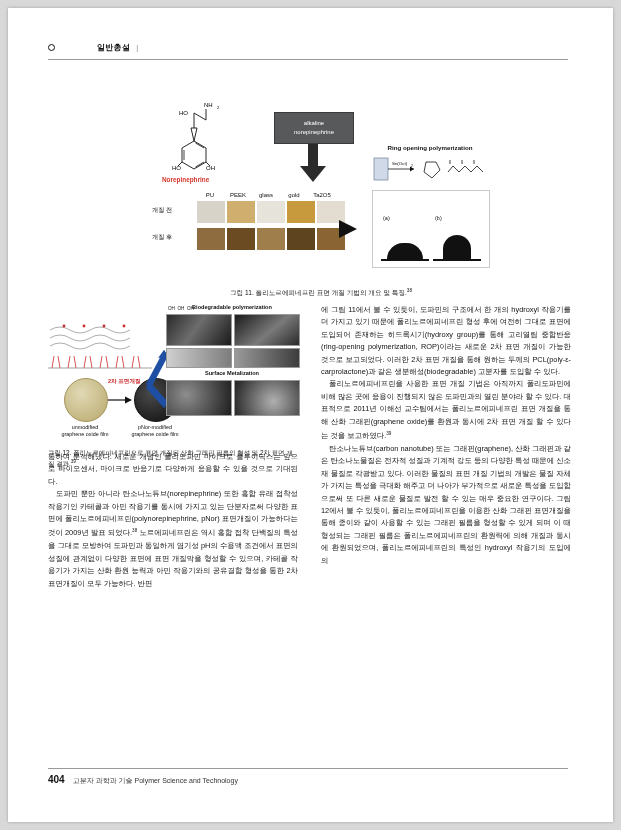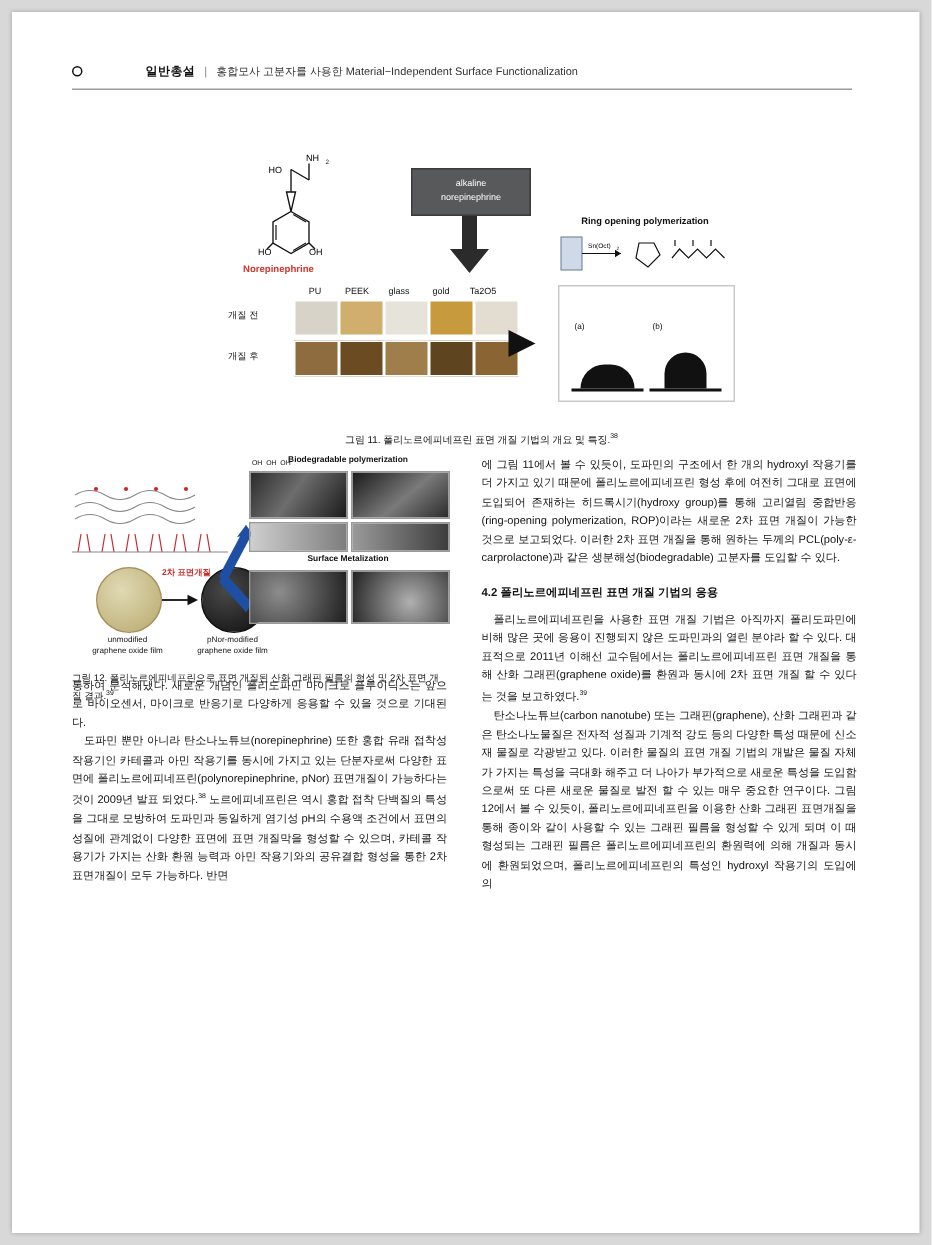--- a/index.html
+++ b/index.html
@@ -121,21 +121,20 @@
 </style>
 </head>
 <body>
 
 <div class="page">
 
   <div class="header">
     <span class="hdr-bullet"></span>
     <span class="hdr-cat">일반총설</span>
     <span class="hdr-sep">|</span>
-    <span class="hdr-title">홍합모사 고분자를 사용한 Material−Independent Surface Functionalization</span>
   </div>
 
   <div class="fig11">
 
     <svg class="chem" viewBox="0 0 90 80">
       <text x="38" y="9" font-size="6" font-family="Liberation Sans">NH</text>
       <text x="51" y="11" font-size="4.2" font-family="Liberation Sans">2</text>
       <text x="13" y="17" font-size="6" font-family="Liberation Sans">HO</text>
       <line x1="28" y1="15" x2="40" y2="22" stroke="#111" stroke-width="0.9"></line>
       <line x1="40" y1="22" x2="40" y2="11" stroke="#111" stroke-width="0.9"></line>
@@ -290,19 +289,22 @@
     </div>
   </div>
 
   <div class="col left">
     <p class="noind">통하여 분석해냈다. 새로운 개념인 폴리도파민 마이크로 플루이딕스는 앞으로 바이오센서, 마이크로 반응기로 다양하게 응용할 수 있을 것으로 기대된다.</p>
     <p><span>도파민 뿐만 아니라 탄소나노튜브(norepinephrine) 또한 홍합 유래 접착성 작용기인 카테콜과 아민 작용기를 동시에 가지고 있는 단분자로써 다양한 표면에 폴리노르에피네프린(polynorepinephrine, pNor) 표면개질이 가능하다는 것이 2009년 발표 되었다.</span><span class="sup">38</span><span> 노르에피네프린은 역시 홍합 접착 단백질의 특성을 그대로 모방하여 도파민과 동일하게 염기성 pH의 수용액 조건에서 표면의 성질에 관계없이 다양한 표면에 표면 개질막을 형성할 수 있으며, 카테콜 작용기가 가지는 산화 환원 능력과 아민 작용기와의 공유결합 형성을 통한 2차 표면개질이 모두 가능하다. 반면</span></p>
   </div>
 
   <div class="col right">
     <p class="noind">에 그림 11에서 볼 수 있듯이, 도파민의 구조에서 한 개의 hydroxyl 작용기를 더 가지고 있기 때문에 폴리노르에피네프린 형성 후에 여전히 그대로 표면에 도입되어 존재하는 히드록시기(hydroxy group)를 통해 고리열림 중합반응(ring-opening polymerization, ROP)이라는 새로운 2차 표면 개질이 가능한 것으로 보고되었다. 이러한 2차 표면 개질을 통해 원하는 두께의 PCL(poly-ε-carprolactone)과 같은 생분해성(biodegradable) 고분자를 도입할 수 있다.</p>
-    <div class="h3">4.2 폴리노르에피네프린 표면 개질 기법의 응용</div>
     <p><span>폴리노르에피네프린을 사용한 표면 개질 기법은 아직까지 폴리도파민에 비해 많은 곳에 응용이 진행되지 않은 도파민과의 열린 분야라 할 수 있다. 대표적으로 2011년 이해선 교수팀에서는 폴리노르에피네프린 표면 개질을 통해 산화 그래핀(graphene oxide)를 환원과 동시에 2차 표면 개질 할 수 있다는 것을 보고하였다.</span><span class="sup">39</span></p>
     <p>탄소나노튜브(carbon nanotube) 또는 그래핀(graphene), 산화 그래핀과 같은 탄소나노물질은 전자적 성질과 기계적 강도 등의 다양한 특성 때문에 신소재 물질로 각광받고 있다. 이러한 물질의 표면 개질 기법의 개발은 물질 자체가 가지는 특성을 극대화 해주고 더 나아가 부가적으로 새로운 특성을 도입함으로써 또 다른 새로운 물질로 발전 할 수 있는 매우 중요한 연구이다. 그림 12에서 볼 수 있듯이, 폴리노르에피네프린을 이용한 산화 그래핀 표면개질을 통해 종이와 같이 사용할 수 있는 그래핀 필름을 형성할 수 있게 되며 이 때 형성되는 그래핀 필름은 폴리노르에피네프린의 환원력에 의해 개질과 동시에 환원되었으며, 폴리노르에피네프린의 특성인 hydroxyl 작용기의 도입에 의</p>
   </div>
 
+  <div class="footer">
+    <span class="pagenum">404</span>
+    <span class="foot-txt">고분자 과학과 기술  Polymer Science and Technology</span>
+  </div>
 
 </div>
 
 </body></html>

